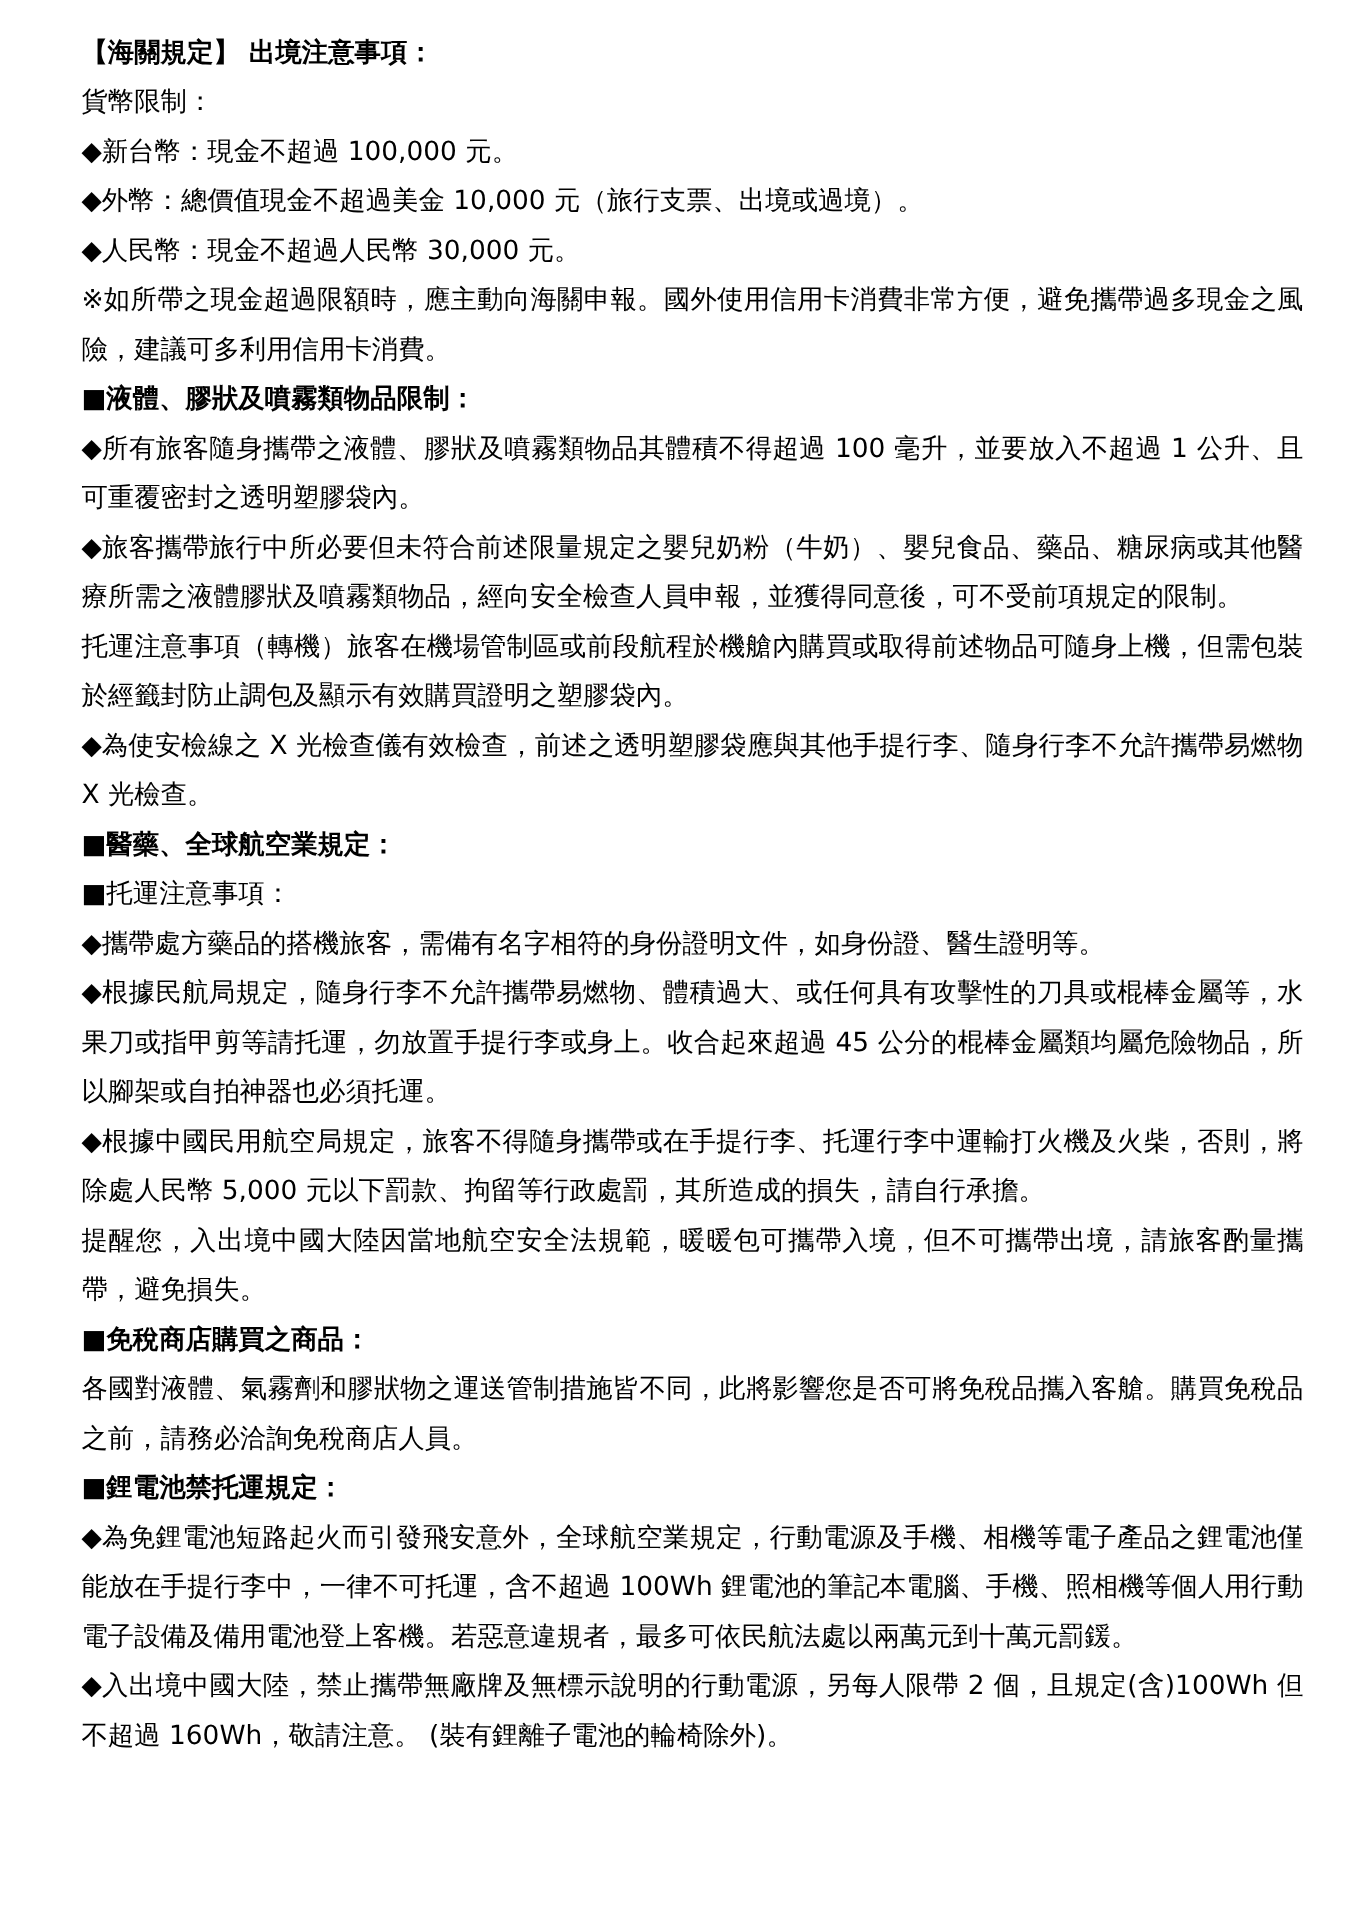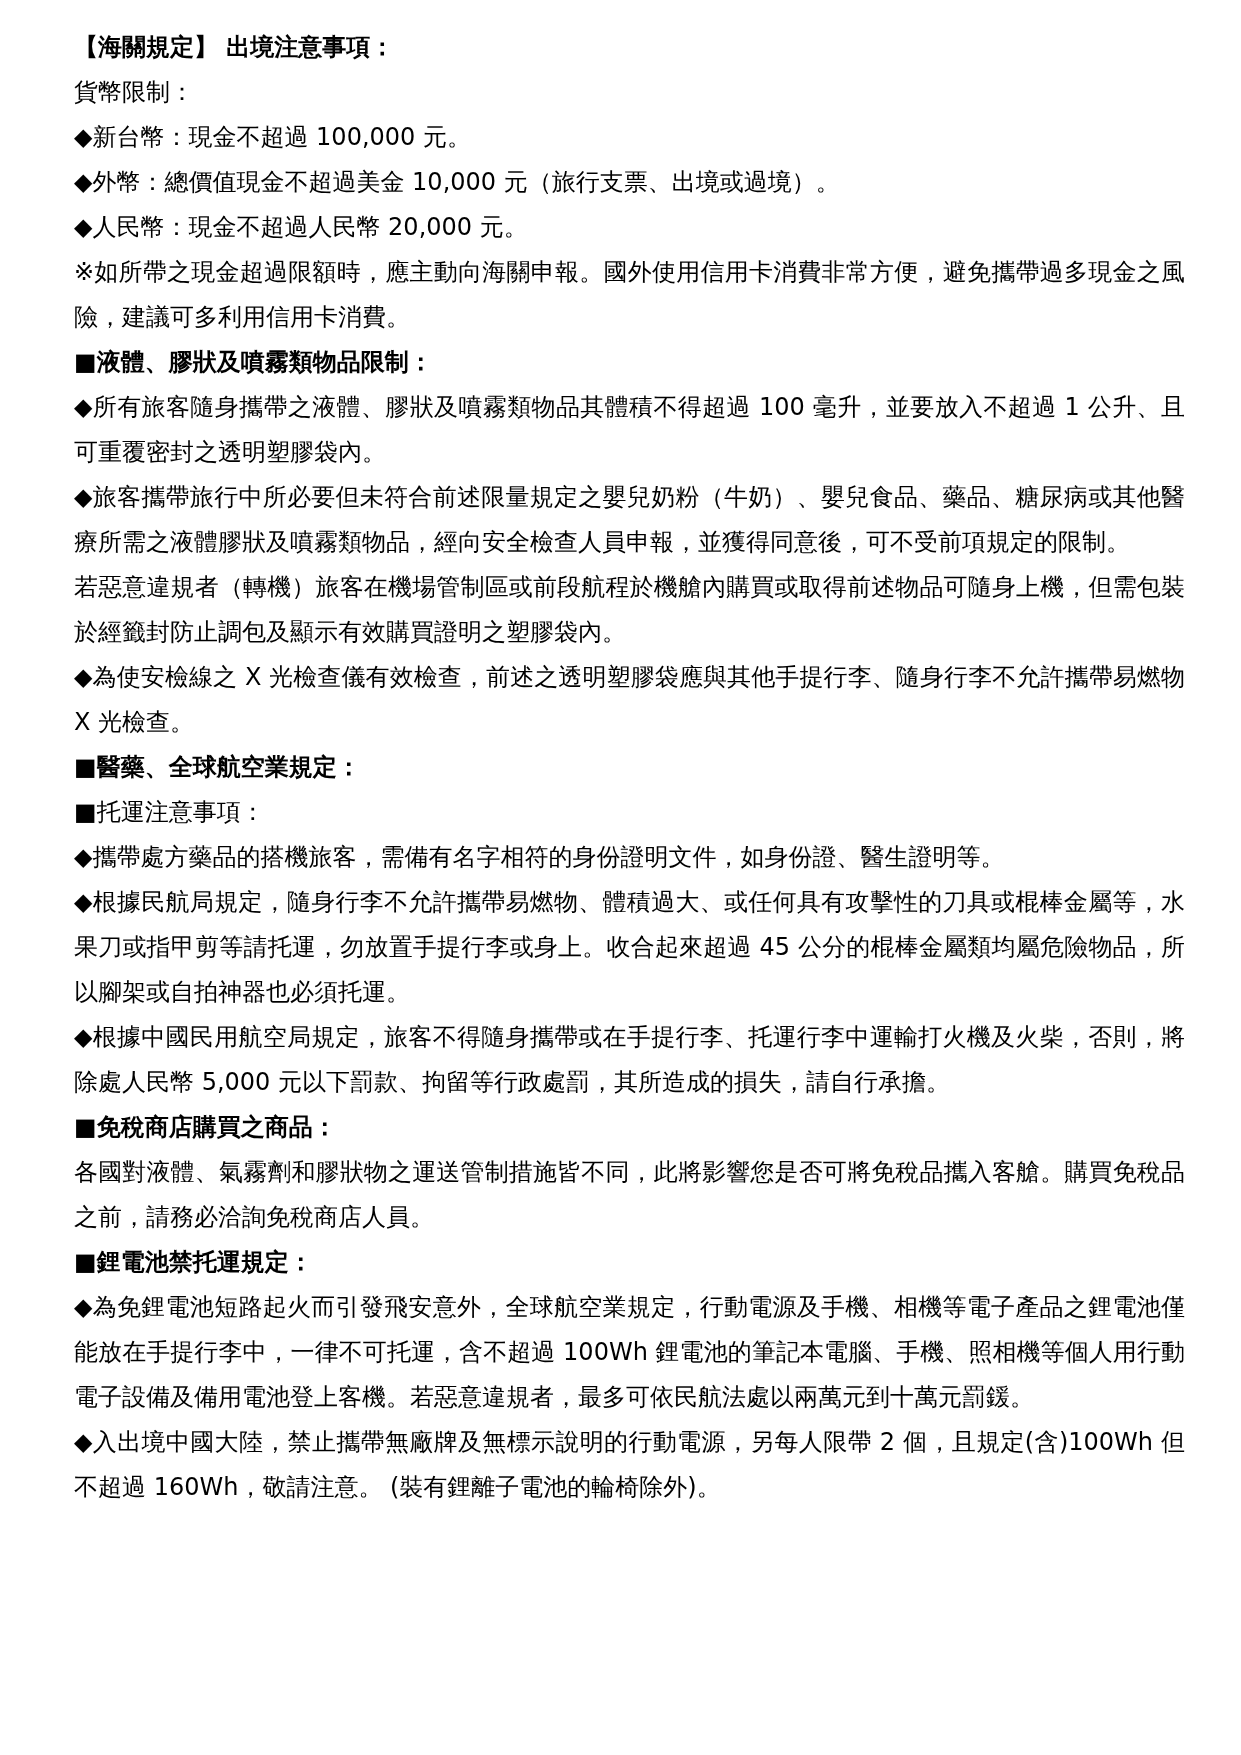--- a/index.html
+++ b/index.html
@@ -31,30 +31,31 @@
   }
 </style>
 </head>
 <body>
 
 <div class="page">
   <p class="b">【海關規定】 出境注意事項：</p>
   <p>貨幣限制：</p>
   <p>◆新台幣：現金不超過 100,000 元。</p>
   <p>◆外幣：總價值現金不超過美金 10,000 元（旅行支票、出境或過境）。</p>
-  <p>◆人民幣：現金不超過人民幣 20,000 元。</p>
+  <p>◆人民幣：現金不超過人民幣 30,000 元。</p>
   <p>※如所帶之現金超過限額時，應主動向海關申報。國外使用信用卡消費非常方便，避免攜帶過多現金之風險，建議可多利用信用卡消費。</p>
   <p class="b">■液體、膠狀及噴霧類物品限制：</p>
   <p>◆所有旅客隨身攜帶之液體、膠狀及噴霧類物品其體積不得超過 100 毫升，並要放入不超過 1 公升、且可重覆密封之透明塑膠袋內。</p>
   <p>◆旅客攜帶旅行中所必要但未符合前述限量規定之嬰兒奶粉（牛奶）、嬰兒食品、藥品、糖尿病或其他醫療所需之液體膠狀及噴霧類物品，經向安全檢查人員申報，並獲得同意後，可不受前項規定的限制。</p>
-  <p>若惡意違規者（轉機）旅客在機場管制區或前段航程於機艙內購買或取得前述物品可隨身上機，但需包裝於經籤封防止調包及顯示有效購買證明之塑膠袋內。</p>
+  <p>托運注意事項（轉機）旅客在機場管制區或前段航程於機艙內購買或取得前述物品可隨身上機，但需包裝於經籤封防止調包及顯示有效購買證明之塑膠袋內。</p>
   <p>◆為使安檢線之 X 光檢查儀有效檢查，前述之透明塑膠袋應與其他手提行李、隨身行李不允許攜帶易燃物 X 光檢查。</p>
   <p class="b">■醫藥、全球航空業規定：</p>
   <p>■托運注意事項：</p>
   <p>◆攜帶處方藥品的搭機旅客，需備有名字相符的身份證明文件，如身份證、醫生證明等。</p>
   <p>◆根據民航局規定，隨身行李不允許攜帶易燃物、體積過大、或任何具有攻擊性的刀具或棍棒金屬等，水果刀或指甲剪等請托運，勿放置手提行李或身上。收合起來超過 45 公分的棍棒金屬類均屬危險物品，所以腳架或自拍神器也必須托運。</p>
   <p>◆根據中國民用航空局規定，旅客不得隨身攜帶或在手提行李、托運行李中運輸打火機及火柴，否則，將除處人民幣 5,000 元以下罰款、拘留等行政處罰，其所造成的損失，請自行承擔。</p>
+  <p>提醒您，入出境中國大陸因當地航空安全法規範，暖暖包可攜帶入境，但不可攜帶出境，請旅客酌量攜帶，避免損失。</p>
   <p class="b">■免稅商店購買之商品：</p>
   <p>各國對液體、氣霧劑和膠狀物之運送管制措施皆不同，此將影響您是否可將免稅品攜入客艙。購買免稅品之前，請務必洽詢免稅商店人員。</p>
   <p class="b">■鋰電池禁托運規定：</p>
   <p>◆為免鋰電池短路起火而引發飛安意外，全球航空業規定，行動電源及手機、相機等電子產品之鋰電池僅能放在手提行李中，一律不可托運，含不超過 100Wh 鋰電池的筆記本電腦、手機、照相機等個人用行動電子設備及備用電池登上客機。若惡意違規者，最多可依民航法處以兩萬元到十萬元罰鍰。</p>
   <p>◆入出境中國大陸，禁止攜帶無廠牌及無標示說明的行動電源，另每人限帶 2 個，且規定(含)100Wh 但不超過 160Wh，敬請注意。 (裝有鋰離子電池的輪椅除外)。</p>
 </div>
 
 </body></html>

